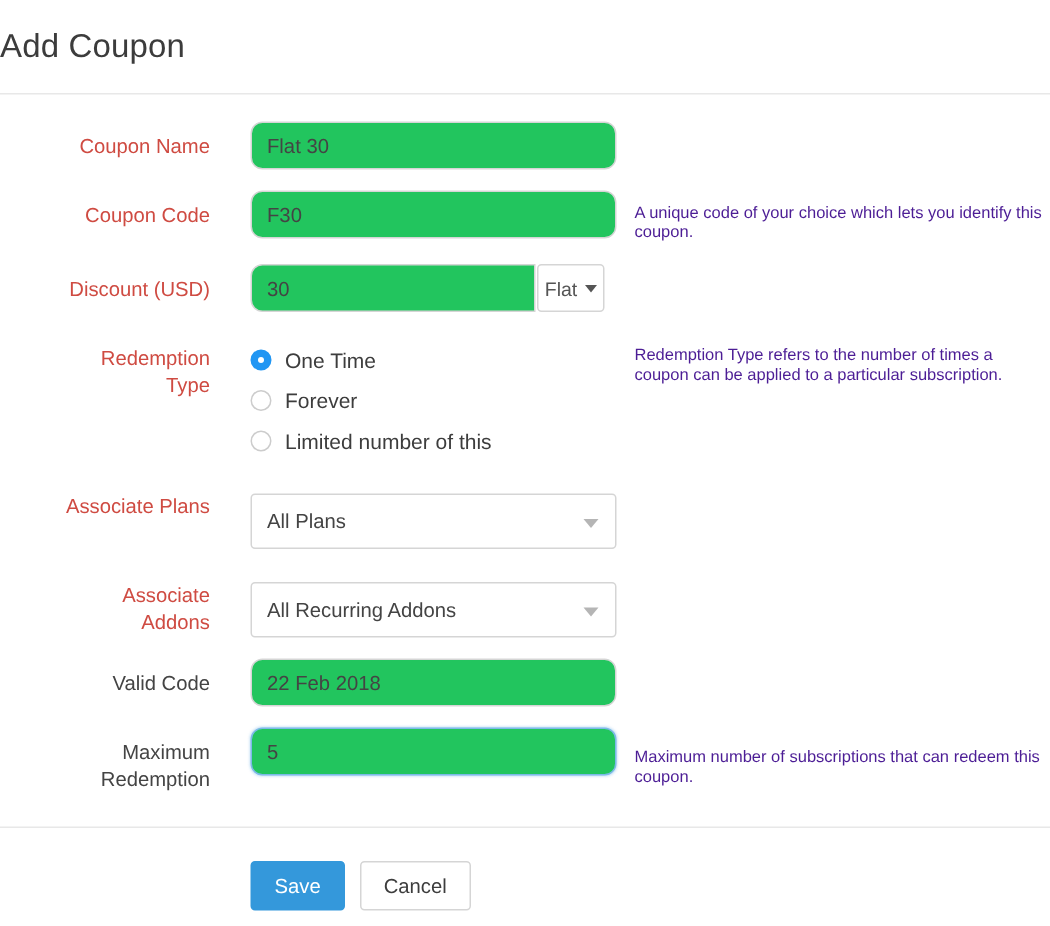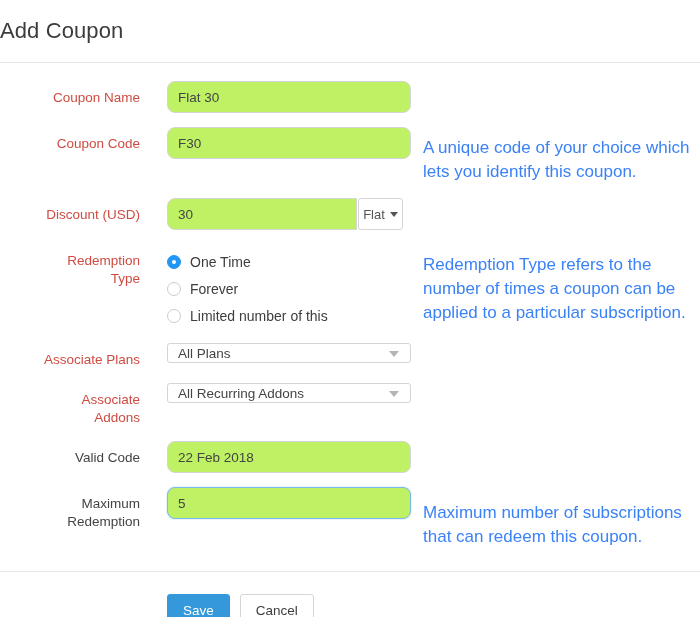--- a/index.html
+++ b/index.html
@@ -68,36 +68,36 @@
     flex: 0 0 263px;
     width: 263px;
     padding-left: 27px;
     box-sizing: border-box;
   }
 
   .help-col {
     flex: 1;
     padding-left: 20px;
     padding-top: 9px;
-    font-size: 17px;
-    line-height: 24px;
-    color: #3b82f6;
+    font-size: 11px;
+    line-height: 13px;
+    color: #4c1d95;
   }
   .help-col.help-low {
     padding-top: 14px;
   }
 
   
   .txt {
     box-sizing: border-box;
     width: 244px;
     height: 32px;
     border: 1px solid #d5d5d5;
     border-radius: 8px;
-    background: #bef264;
+    background: #22c55e;
     padding: 0 10px;
     font-family: "Liberation Sans", sans-serif;
     font-size: 13.5px;
     color: #444444;
     outline: none;
   }
   .txt.focused {
     border: 1px solid #7cb9e8;
     box-shadow: 0 0 2px rgba(124,185,232,0.6);
   }
@@ -136,30 +136,31 @@
     border-right: 4px solid transparent;
     border-top: 5px solid #555555;
     display: inline-block;
   }
 
   
   .select-box {
     box-sizing: border-box;
     position: relative;
     width: 244px;
-    height: 20px;
+    height: 37px;
     border: 1px solid #d5d5d5;
     border-radius: 3px;
     background: #ffffff;
     display: flex;
     align-items: center;
     padding: 0 10px;
     font-size: 13.5px;
     color: #444444;
     cursor: pointer;
+    margin-top: 8px;
   }
   .select-caret {
     position: absolute;
     right: 11px;
     top: 50%;
     margin-top: -2px;
     width: 0;
     height: 0;
     border-left: 5px solid transparent;
     border-right: 5px solid transparent;

